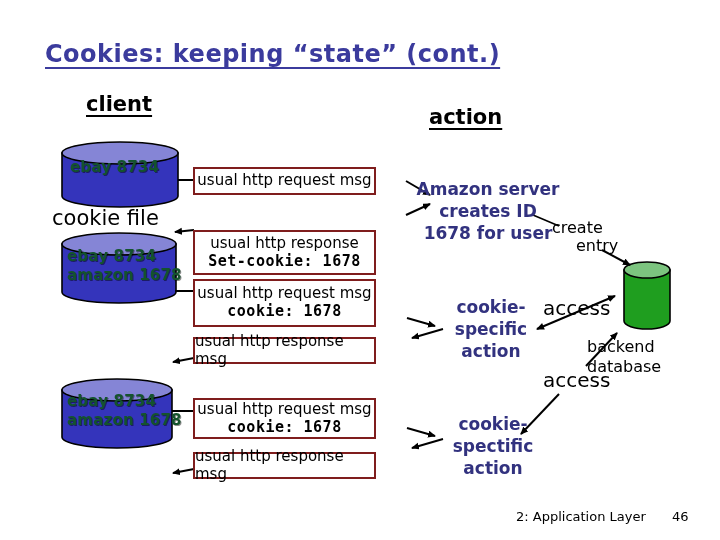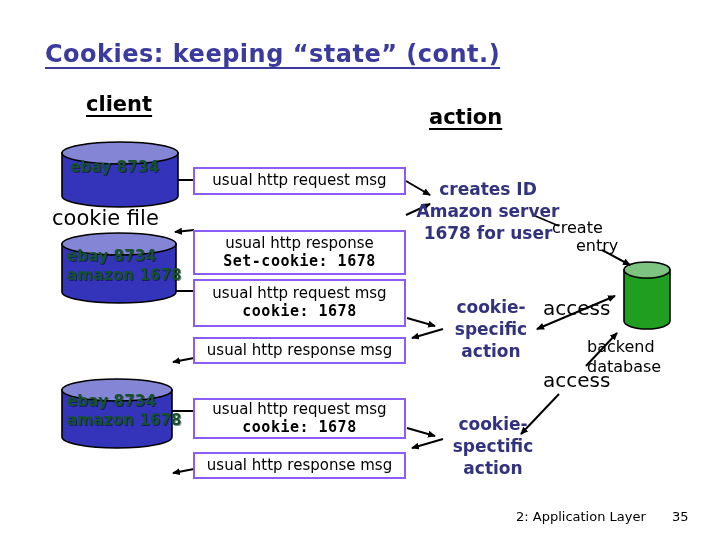--- a/index.html
+++ b/index.html
@@ -26,22 +26,22 @@
   .col-label{font-size:21px;font-weight:600;text-decoration:underline;text-underline-offset:4px;}
   .client-label{left:86px;top:92px;}
   .server-label{left:429px;top:105px;}
   .cookiefile-label{left:52px;top:206px;font-size:21px;}
   .oneweek-label{left:12px;top:343px;font-size:16px;}
   .cyl-text{
     position:absolute;z-index:2;color:#14532d;font-weight:bold;font-size:15px;
     line-height:1.25;letter-spacing:0.2px;text-shadow:1px 1px 0 rgba(0,0,0,0.45);
   }
   .msg{
-    position:absolute;z-index:2;left:193px;width:213px;background:#ffffff;
-    border:2px solid #8b5cf6;display:flex;flex-direction:column;align-items:center;
+    position:absolute;z-index:2;left:193px;width:183px;background:#ffffff;
+    border:2px solid #7f1d1d;display:flex;flex-direction:column;align-items:center;
     justify-content:center;line-height:1.18;
   }
   .msg .mline{font-size:15px;}
   .msg .mono{font-family:"DejaVu Sans Mono","Liberation Mono",monospace;font-size:15px;font-weight:bold;letter-spacing:0.5px;}
   .note{
     position:absolute;z-index:2;color:var(--note-color);font-size:17px;font-weight:600;
     text-align:center;line-height:1.3;
   }
   .note span{display:block;}
   .small-black{font-size:20px;}
@@ -141,22 +141,22 @@
   </div>
   <div class="msg" style="top:398px;height:41px;">
     <span class="mline">usual http request msg</span>
     <span class="mono">cookie: 1678</span>
   </div>
   <div class="msg" style="top:452px;height:27px;">
     <span class="mline">usual http response msg</span>
   </div>
 
   <div class="note" style="left:413px;top:178px;width:150px;">
+    <span>Amazon server</span>
     <span>creates ID</span>
-    <span>Amazon server</span>
     <span>1678 for user</span>
   </div>
 
   <div class="txt create-label" style="left:552px;top:218px;">create</div>
   <div class="txt create-label" style="left:576px;top:236px;">entry</div>
 
   <div class="note" style="left:437px;top:296px;width:108px;">
     <span>cookie-</span>
     <span>specific</span>
     <span>action</span>
@@ -170,15 +170,15 @@
     <span>database</span>
   </div>
 
   <div class="note" style="left:437px;top:413px;width:112px;">
     <span>cookie-</span>
     <span>spectific</span>
     <span>action</span>
   </div>
 
   <div class="txt footer" style="left:516px;top:509px;">2: Application Layer</div>
-  <div class="txt footer" style="left:672px;top:509px;">35</div>
+  <div class="txt footer" style="left:672px;top:509px;">46</div>
 
 </div>
 
 </body></html>

